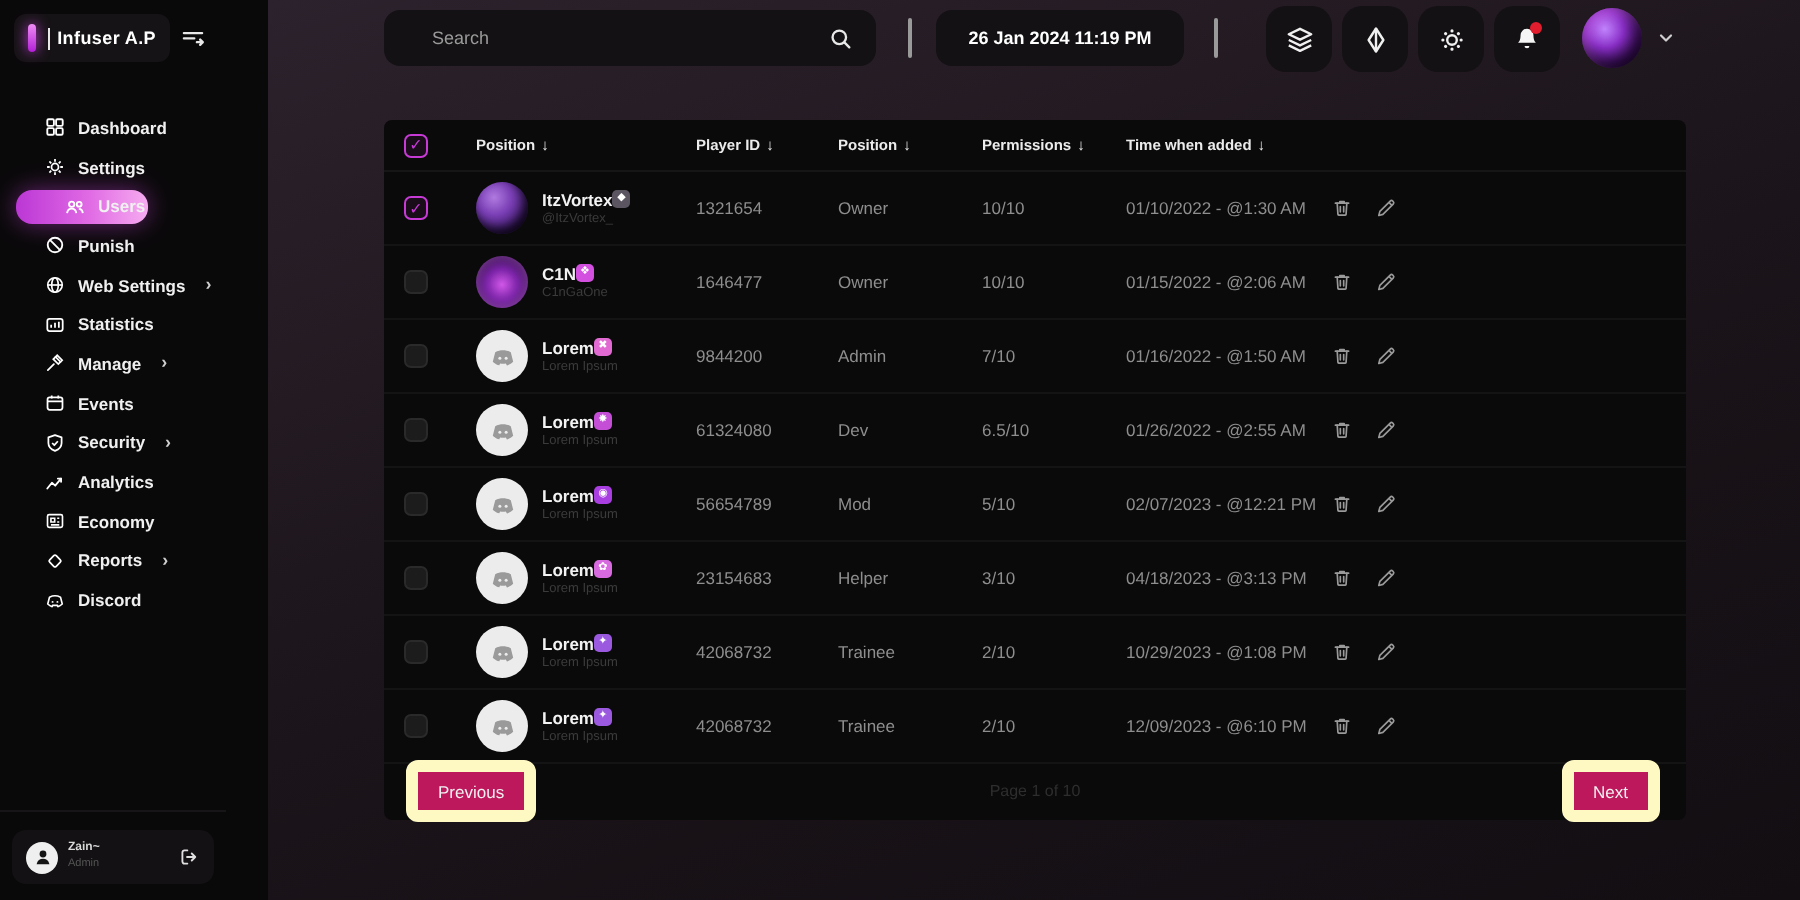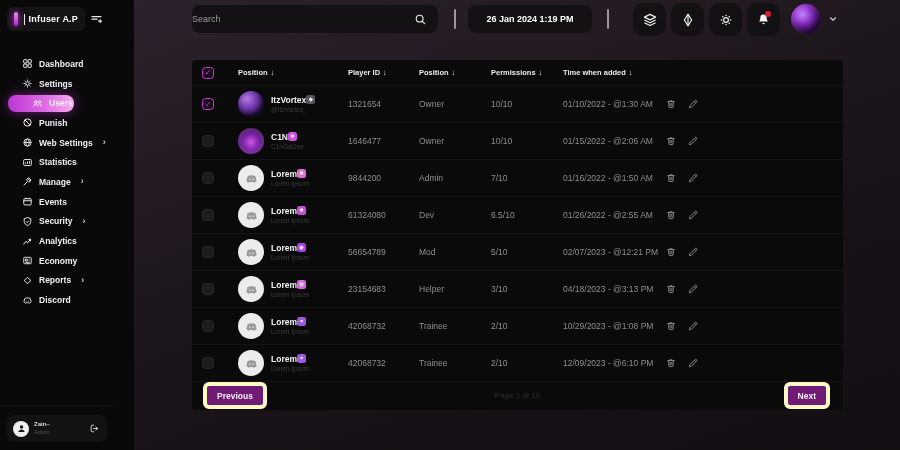--- a/index.html
+++ b/index.html
@@ -42,21 +42,21 @@
     display:flex; align-items:center; justify-content:center; flex:0 0 16px; }
   .uc-text { display:flex; flex-direction:column; line-height:1.25; flex:1; min-width:0; }
   .uc-name { font-size:6px; font-weight:bold; color:#d8d8d8; }
   .uc-role { font-size:5.5px; color:#555; }
   .uc-logout { color:#e0e0e0; cursor:pointer; }
 
   
   .search-box { position:absolute; left:192px; top:5px; width:246px; height:28px;
     background:#131113; border-radius:8px; }
   .search-box input { position:absolute; inset:0; background:transparent; border:none; outline:none;
-    color:#ddd; font-size:9px; padding:0 34px 0 0; font-family:inherit; }
+    color:#ddd; font-size:9px; padding:0 34px 0 24px; font-family:inherit; }
   .search-box input::placeholder { color:#9a9a9a; }
   .search-ic { position:absolute; right:11px; top:7.5px; color:#e8e8e8; }
 
   .vdiv { position:absolute; top:9px; width:2px; height:20px; background:#9a9a9a; border-radius:1px; }
   .vdiv1 { left:454px; } .vdiv2 { left:607px; }
 
   .date-pill { position:absolute; left:468px; top:5px; width:124px; height:28px; background:#131113;
     border-radius:8px; display:flex; align-items:center; justify-content:center;
     color:#fff; font-size:9px; font-weight:bold; cursor:pointer; }
 
@@ -99,22 +99,22 @@
   .user-top { display:flex; align-items:center; gap:0; }
   .uname { font-size:8.5px; font-weight:bold; color:#f2f2f2; }
   .ubadge { width:9px; height:9px; border-radius:2.5px; font-size:5.5px; color:#fff;
     display:flex; align-items:center; justify-content:center; }
   .usub { font-size:6.5px; color:#3b3b3b; margin-top:1px; }
   .cell { font-size:8.5px; color:#8e8e8e; white-space:nowrap; }
   .action { color:#9a9a9a; cursor:pointer; display:flex; align-items:center; justify-content:center; }
 
   
   .pag { position:relative; height:27px; display:flex; align-items:center; padding:0 13px 0 11px; }
-  .pag-btn { background:#701a75; border:4px solid #fef9c3; border-radius:6px; color:#f0f0f0;
-    font-size:8.5px; font-weight:bold; padding:4.5px 10px; cursor:pointer; font-family:inherit; }
+  .pag-btn { background:#be185d; border:6px solid #fef9c3; border-radius:6px; color:#f0f0f0;
+    font-size:8.5px; font-weight:normal; padding:4.5px 10px; cursor:pointer; font-family:inherit; }
   .pag-label { position:absolute; left:50%; transform:translateX(-50%); font-size:8px; color:#2e2e2e; }
   .pag-next { margin-left:auto; }
 </style>
 </head>
 <body>
 
 <div id="app">
 
   <div class="sidebar">
     <div class="logo-box">
@@ -283,21 +283,21 @@
   <div class="search-box">
     <input type="text" placeholder="Search" style="">
     <span class="search-ic">
       <svg width="13" height="13" viewBox="0 0 20 20" fill="none" stroke="currentColor" stroke-width="1.8" stroke-linecap="round">
           <circle cx="8.7" cy="8.7" r="5.2"></circle>
           <path d="M12.8 12.8l3.6 3.6"></path>
         </svg>
     </span>
   </div>
   <div class="vdiv vdiv1"></div>
-  <div class="date-pill">26 Jan 2024 1:19 PM</div>
+  <div class="date-pill">26 Jan 2024 11:19 PM</div>
   <div class="vdiv vdiv2"></div>
 
   <div class="icon-btn ib-layers">
     <span>
         <svg width="16" height="16" viewBox="0 0 20 20" fill="none" stroke="currentColor" stroke-width="1.5" stroke-linejoin="round">
           <path d="M10 3l7 3.4-7 3.4-7-3.4z"></path>
           <path d="M3 10l7 3.4 7-3.4"></path>
           <path d="M3 13.4L10 16.8l7-3.4"></path>
         </svg>
       </span>

